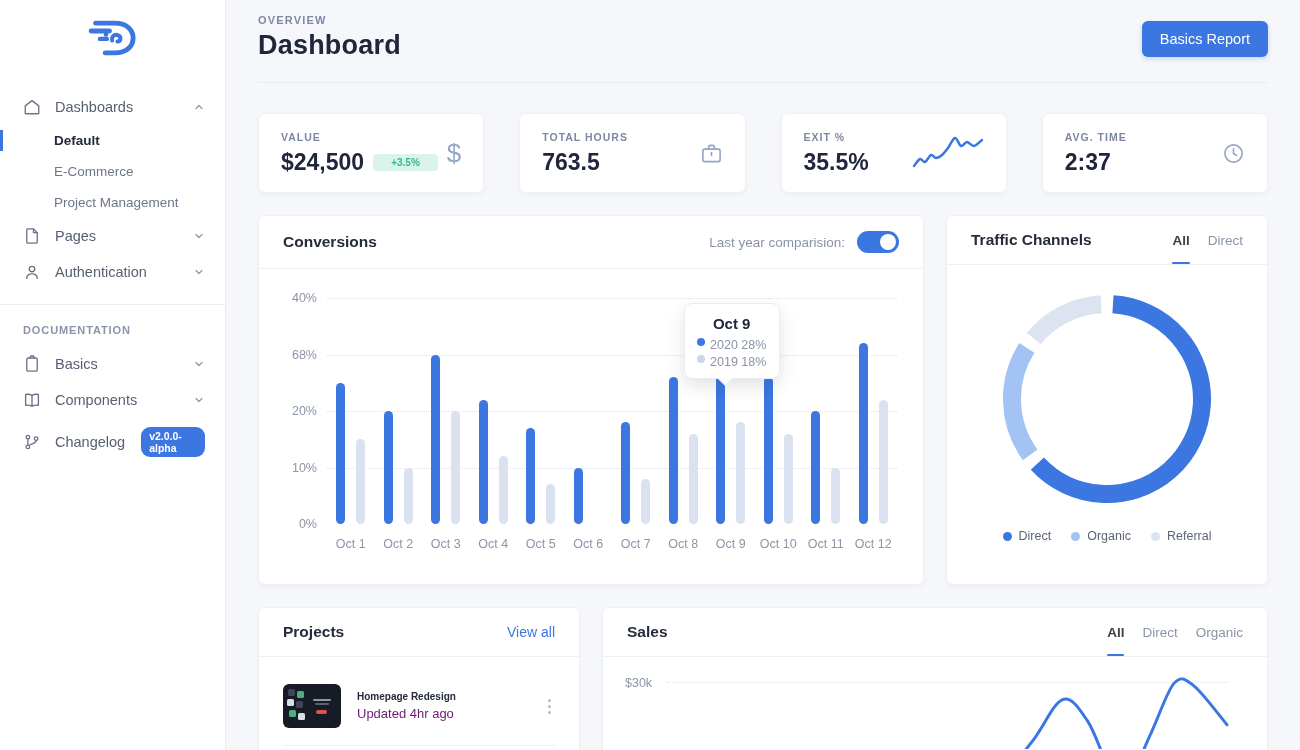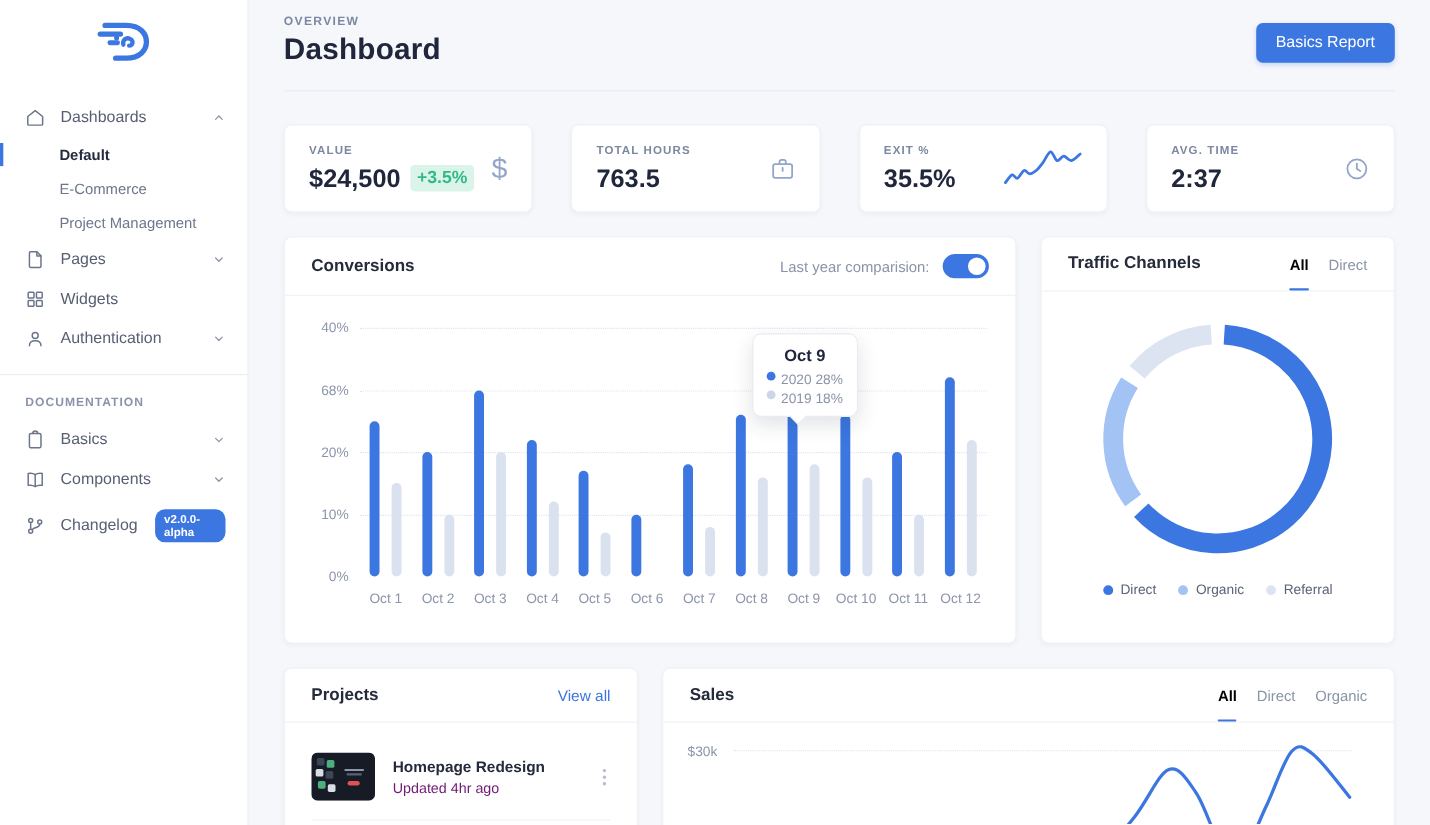--- a/index.html
+++ b/index.html
@@ -27,32 +27,32 @@
   .page-title { font-size:27px; font-weight:bold; color:#20263c; letter-spacing:.2px; }
   .btn-primary { background:#3b76e1; color:#fff; border:none; font-family:inherit; font-size:14.5px; padding:10px 18px; border-radius:6px; margin-top:7px; cursor:pointer; box-shadow:0 2px 5px rgba(59,118,225,.25); }
   .head-divider { border-bottom:1px solid #e9ecf3; margin-top:21px; margin-bottom:30px; }
 
   
   .card { background:#fff; border:1px solid #eef1f6; border-radius:7px; box-shadow:0 2px 4px rgba(31,45,61,.04); }
   .stats-row { display:grid; grid-template-columns:repeat(4,1fr); gap:35px; }
   .stat-card { height:80px; display:flex; align-items:center; justify-content:space-between; padding:0 22px; }
   .stat-label { font-size:10.5px; font-weight:bold; letter-spacing:1px; color:#7c87a0; margin-bottom:6px; }
   .stat-value { font-size:23px; font-weight:bold; color:#20263c; display:flex; align-items:center; }
-  .stat-badge { background:#daf4e9; color:#33b988; font-size:16px; font-weight:bold; padding:3px 6px; border-radius:4px; margin-left:9px; }
+  .stat-badge { background:#daf4e9; color:#33b988; font-size:10px; font-weight:bold; padding:3px 18px; border-radius:4px; margin-left:9px; }
   .stat-icon { color:#93a5c9; display:flex; }
   .dollar-glyph { font-size:26px; color:#93a5c9; font-weight:normal; }
 
   
   .charts-row { display:grid; grid-template-columns:666fr 322fr; gap:22px; margin-top:22px; }
   .bottom-row { display:grid; grid-template-columns:322fr 666fr; gap:22px; margin-top:22px; }
   .panel-head { display:flex; justify-content:space-between; align-items:center; padding:15px 24px; border-bottom:1px solid #eef1f6; }
   .panel-title { font-size:15.5px; font-weight:bold; color:#252b3b; }
   .tabs { display:flex; gap:18px; }
   .tab { font-size:13.5px; color:#8a93a8; cursor:pointer; position:relative; }
-  .tab.active { color:#000000; font-weight:bold; }
+  .tab.active { color:#404040; font-weight:bold; }
   .tab.active::after { content:''; position:absolute; left:0; right:0; bottom:-16px; height:2px; background:#3b76e1; border-radius:1px; }
   .toggle-wrap { display:flex; align-items:center; gap:12px; }
   .toggle-label { font-size:13.5px; color:#8a93a8; }
   .toggle { width:42px; height:22px; border-radius:11px; background:#3b76e1; position:relative; cursor:pointer; }
   .toggle .knob { position:absolute; right:3px; top:3px; width:16px; height:16px; border-radius:50%; background:#fff; }
 
   
   .conversions-card { height:370px; }
   .conv-body { padding:29px 26px 0 24px; }
   .chart-flex { display:flex; }
@@ -77,21 +77,21 @@
   .traffic-body { flex:1; display:flex; flex-direction:column; align-items:center; padding-top:29px; }
   .legend { display:flex; gap:20px; margin-top:25px; }
   .legend-item { display:flex; align-items:center; gap:7px; font-size:12.5px; color:#5b6478; cursor:pointer; }
   .legend-dot { width:9px; height:9px; border-radius:50%; }
 
   
   .projects-card, .sales-card { height:260px; }
   .link { color:#3b76e1; font-size:14px; cursor:pointer; }
   .project-item { display:flex; align-items:center; padding:27px 24px 15px; }
   .project-text { margin-left:16px; }
-  .project-title { font-size:14px; font-weight:bold; color:#252b3b; margin-bottom:4px; }
+  .project-title { font-size:10px; font-weight:bold; color:#252b3b; margin-bottom:4px; }
   .project-sub { font-size:13px; color:#701a75; }
   .kebab { margin-left:auto; display:flex; flex-direction:column; gap:3px; padding:4px; cursor:pointer; }
   .kebab span { width:3px; height:3px; border-radius:50%; background:#b4bbcb; }
   .project-divider { border-top:1px solid #eef1f6; margin:2px 24px 0; }
 
   
   .sales-body { position:relative; height:92px; }
   .sales-ytick { position:absolute; left:22px; top:19px; font-size:12.5px; color:#8c95aa; }
   .sales-gridline { position:absolute; left:64px; right:38px; top:25px; border-top:1px dotted #dfe3ed; }
   .sales-svg { position:absolute; left:58px; right:38px; top:0; height:92px; width:calc(100% - 96px); }
@@ -136,31 +136,20 @@
             </svg>
         </span>
         <span>Pages</span>
         <span class="chev">
           <svg width="12" height="12" viewBox="0 0 24 24" fill="none" stroke="currentColor" stroke-width="2.4" stroke-linecap="round" stroke-linejoin="round">
               <polyline points="6,9 12,15 18,9"></polyline>
             </svg>
         </span>
       </div>
 
-      <div class="nav-item">
-        <span class="nicon">
-          <svg width="18" height="18" viewBox="0 0 24 24" fill="none" stroke="currentColor" stroke-width="1.8" stroke-linejoin="round">
-              <rect x="3.5" y="3.5" width="7" height="7" rx="1"></rect>
-              <rect x="13.5" y="3.5" width="7" height="7" rx="1"></rect>
-              <rect x="3.5" y="13.5" width="7" height="7" rx="1"></rect>
-              <rect x="13.5" y="13.5" width="7" height="7" rx="1"></rect>
-            </svg>
-        </span>
-        <span>Widgets</span>
-      </div>
 
       <div class="nav-item">
         <span class="nicon">
           <svg width="18" height="18" viewBox="0 0 24 24" fill="none" stroke="currentColor" stroke-width="1.8" stroke-linecap="round" stroke-linejoin="round">
               <circle cx="12" cy="8" r="3.6"></circle>
               <path d="M5 20.5 c0 -4 3 -6 7 -6 s7 2 7 6"></path>
             </svg>
         </span>
         <span>Authentication</span>
         <span class="chev">

